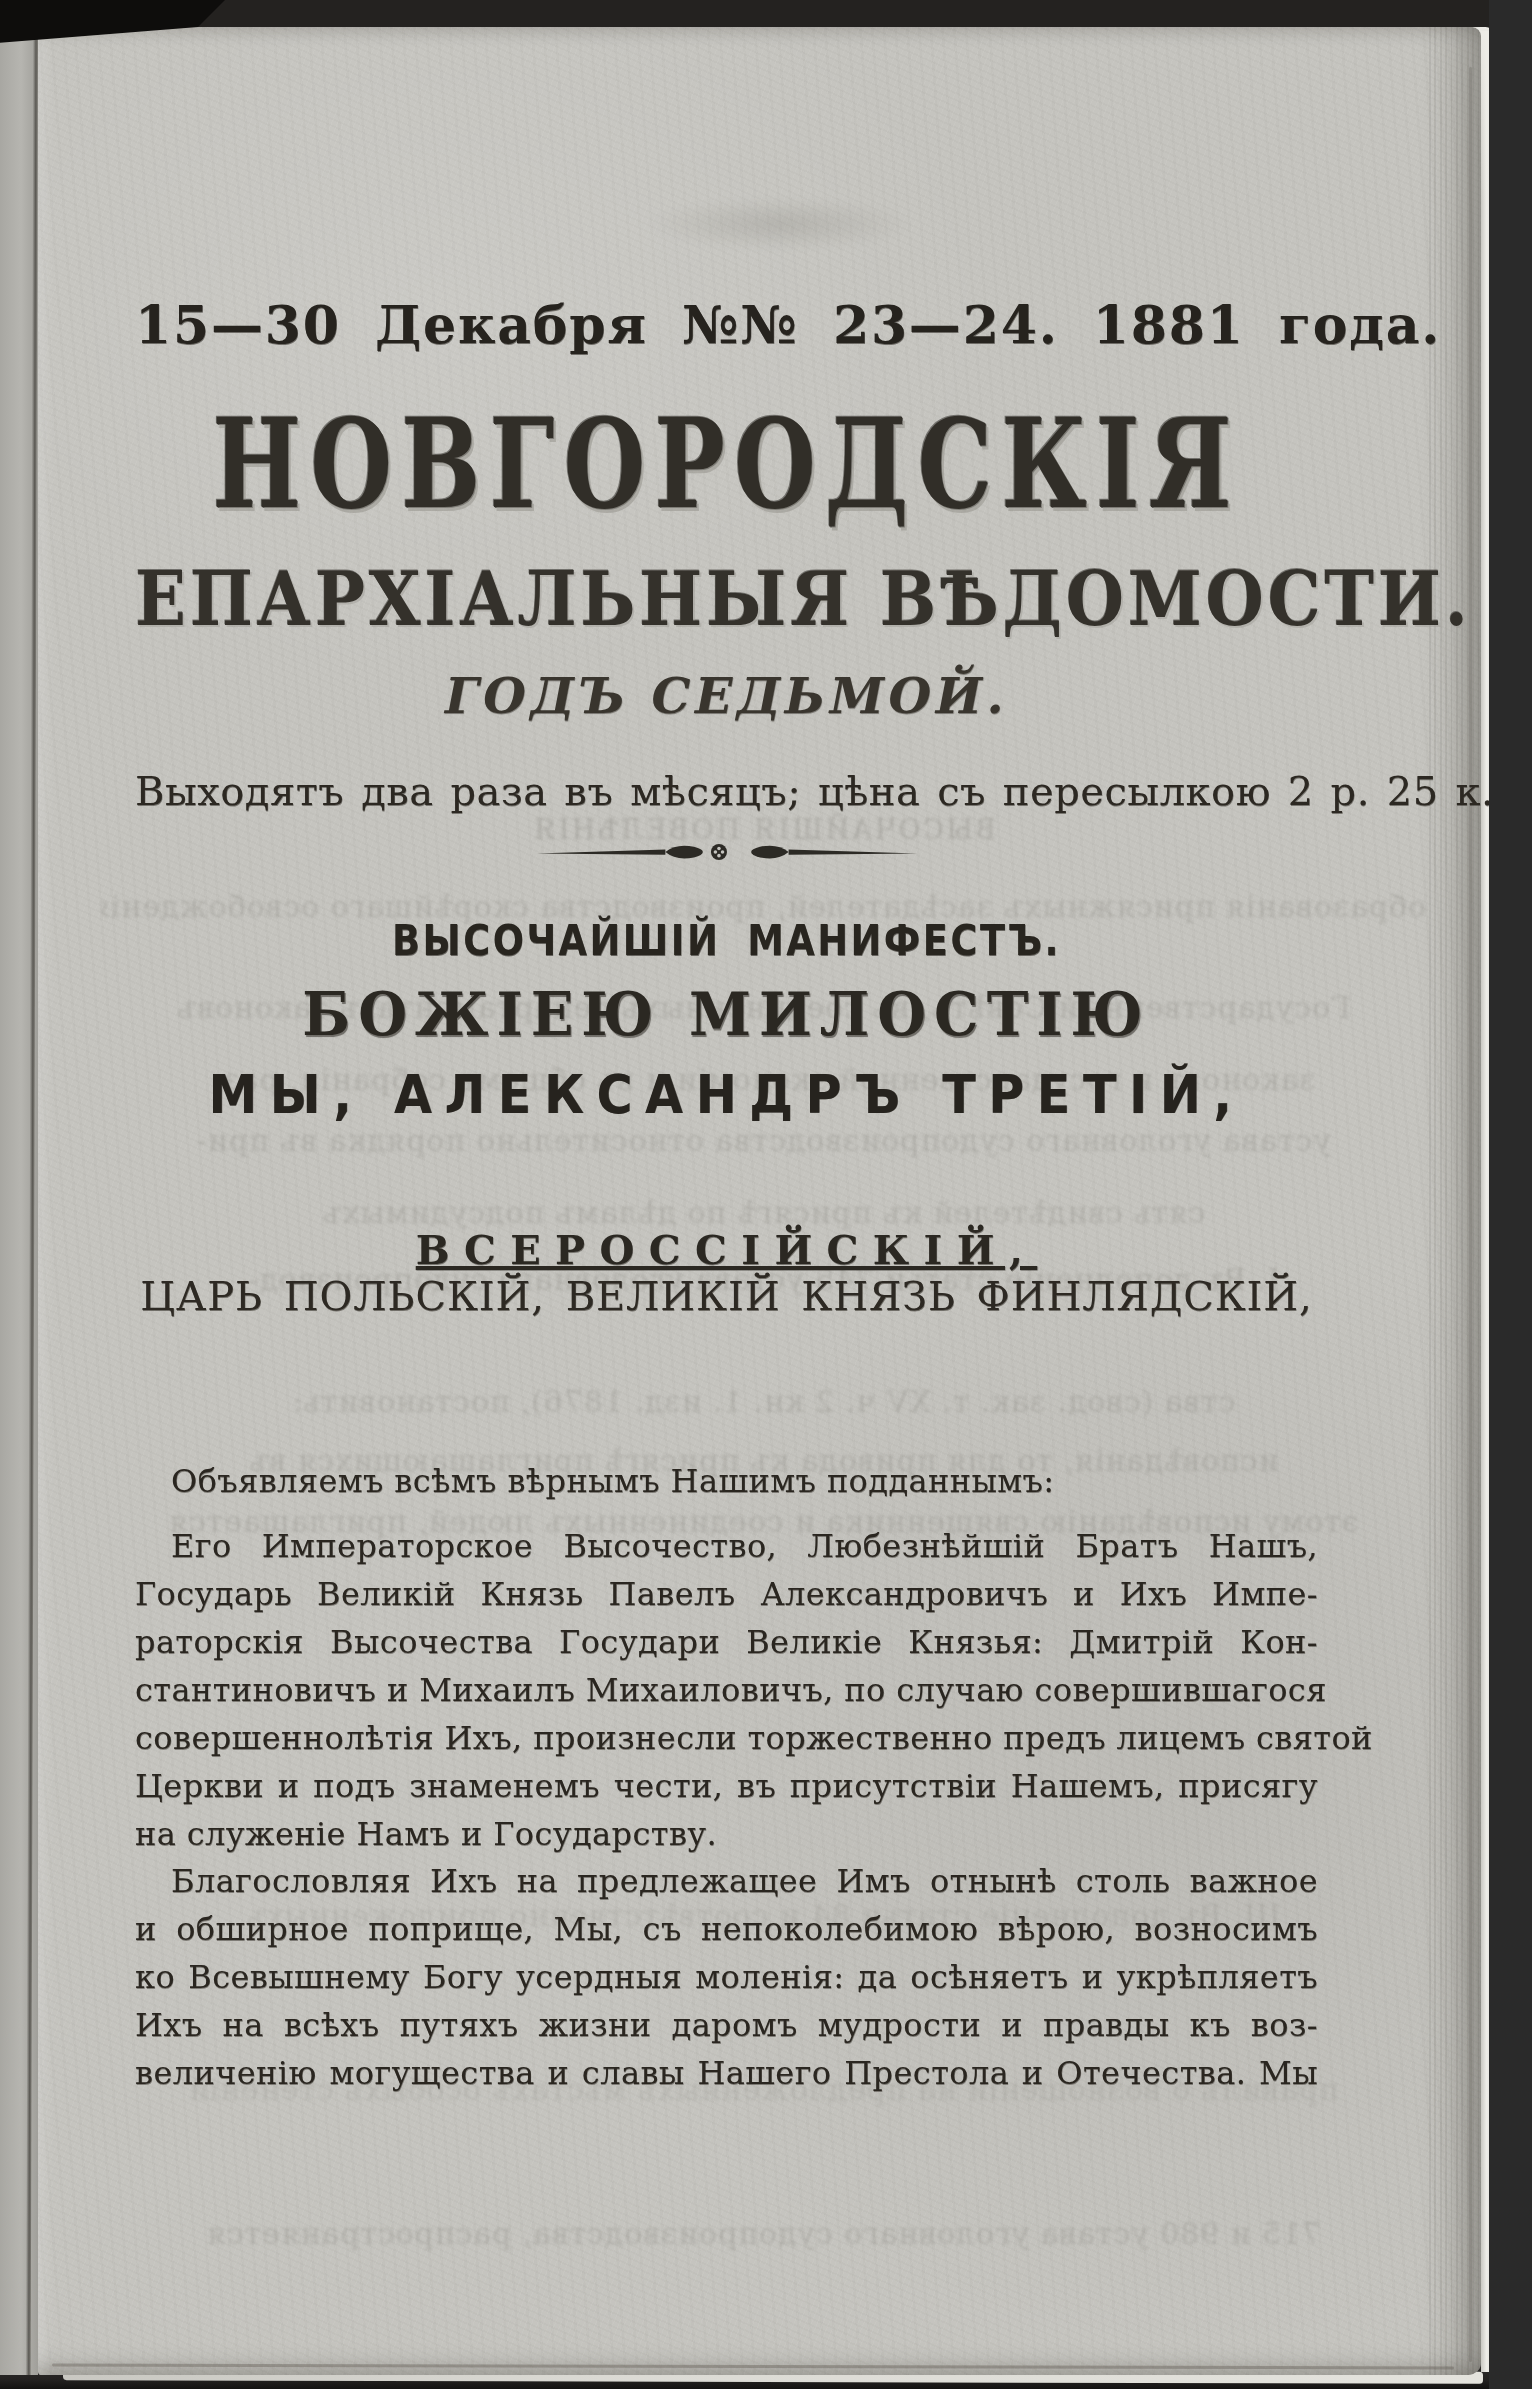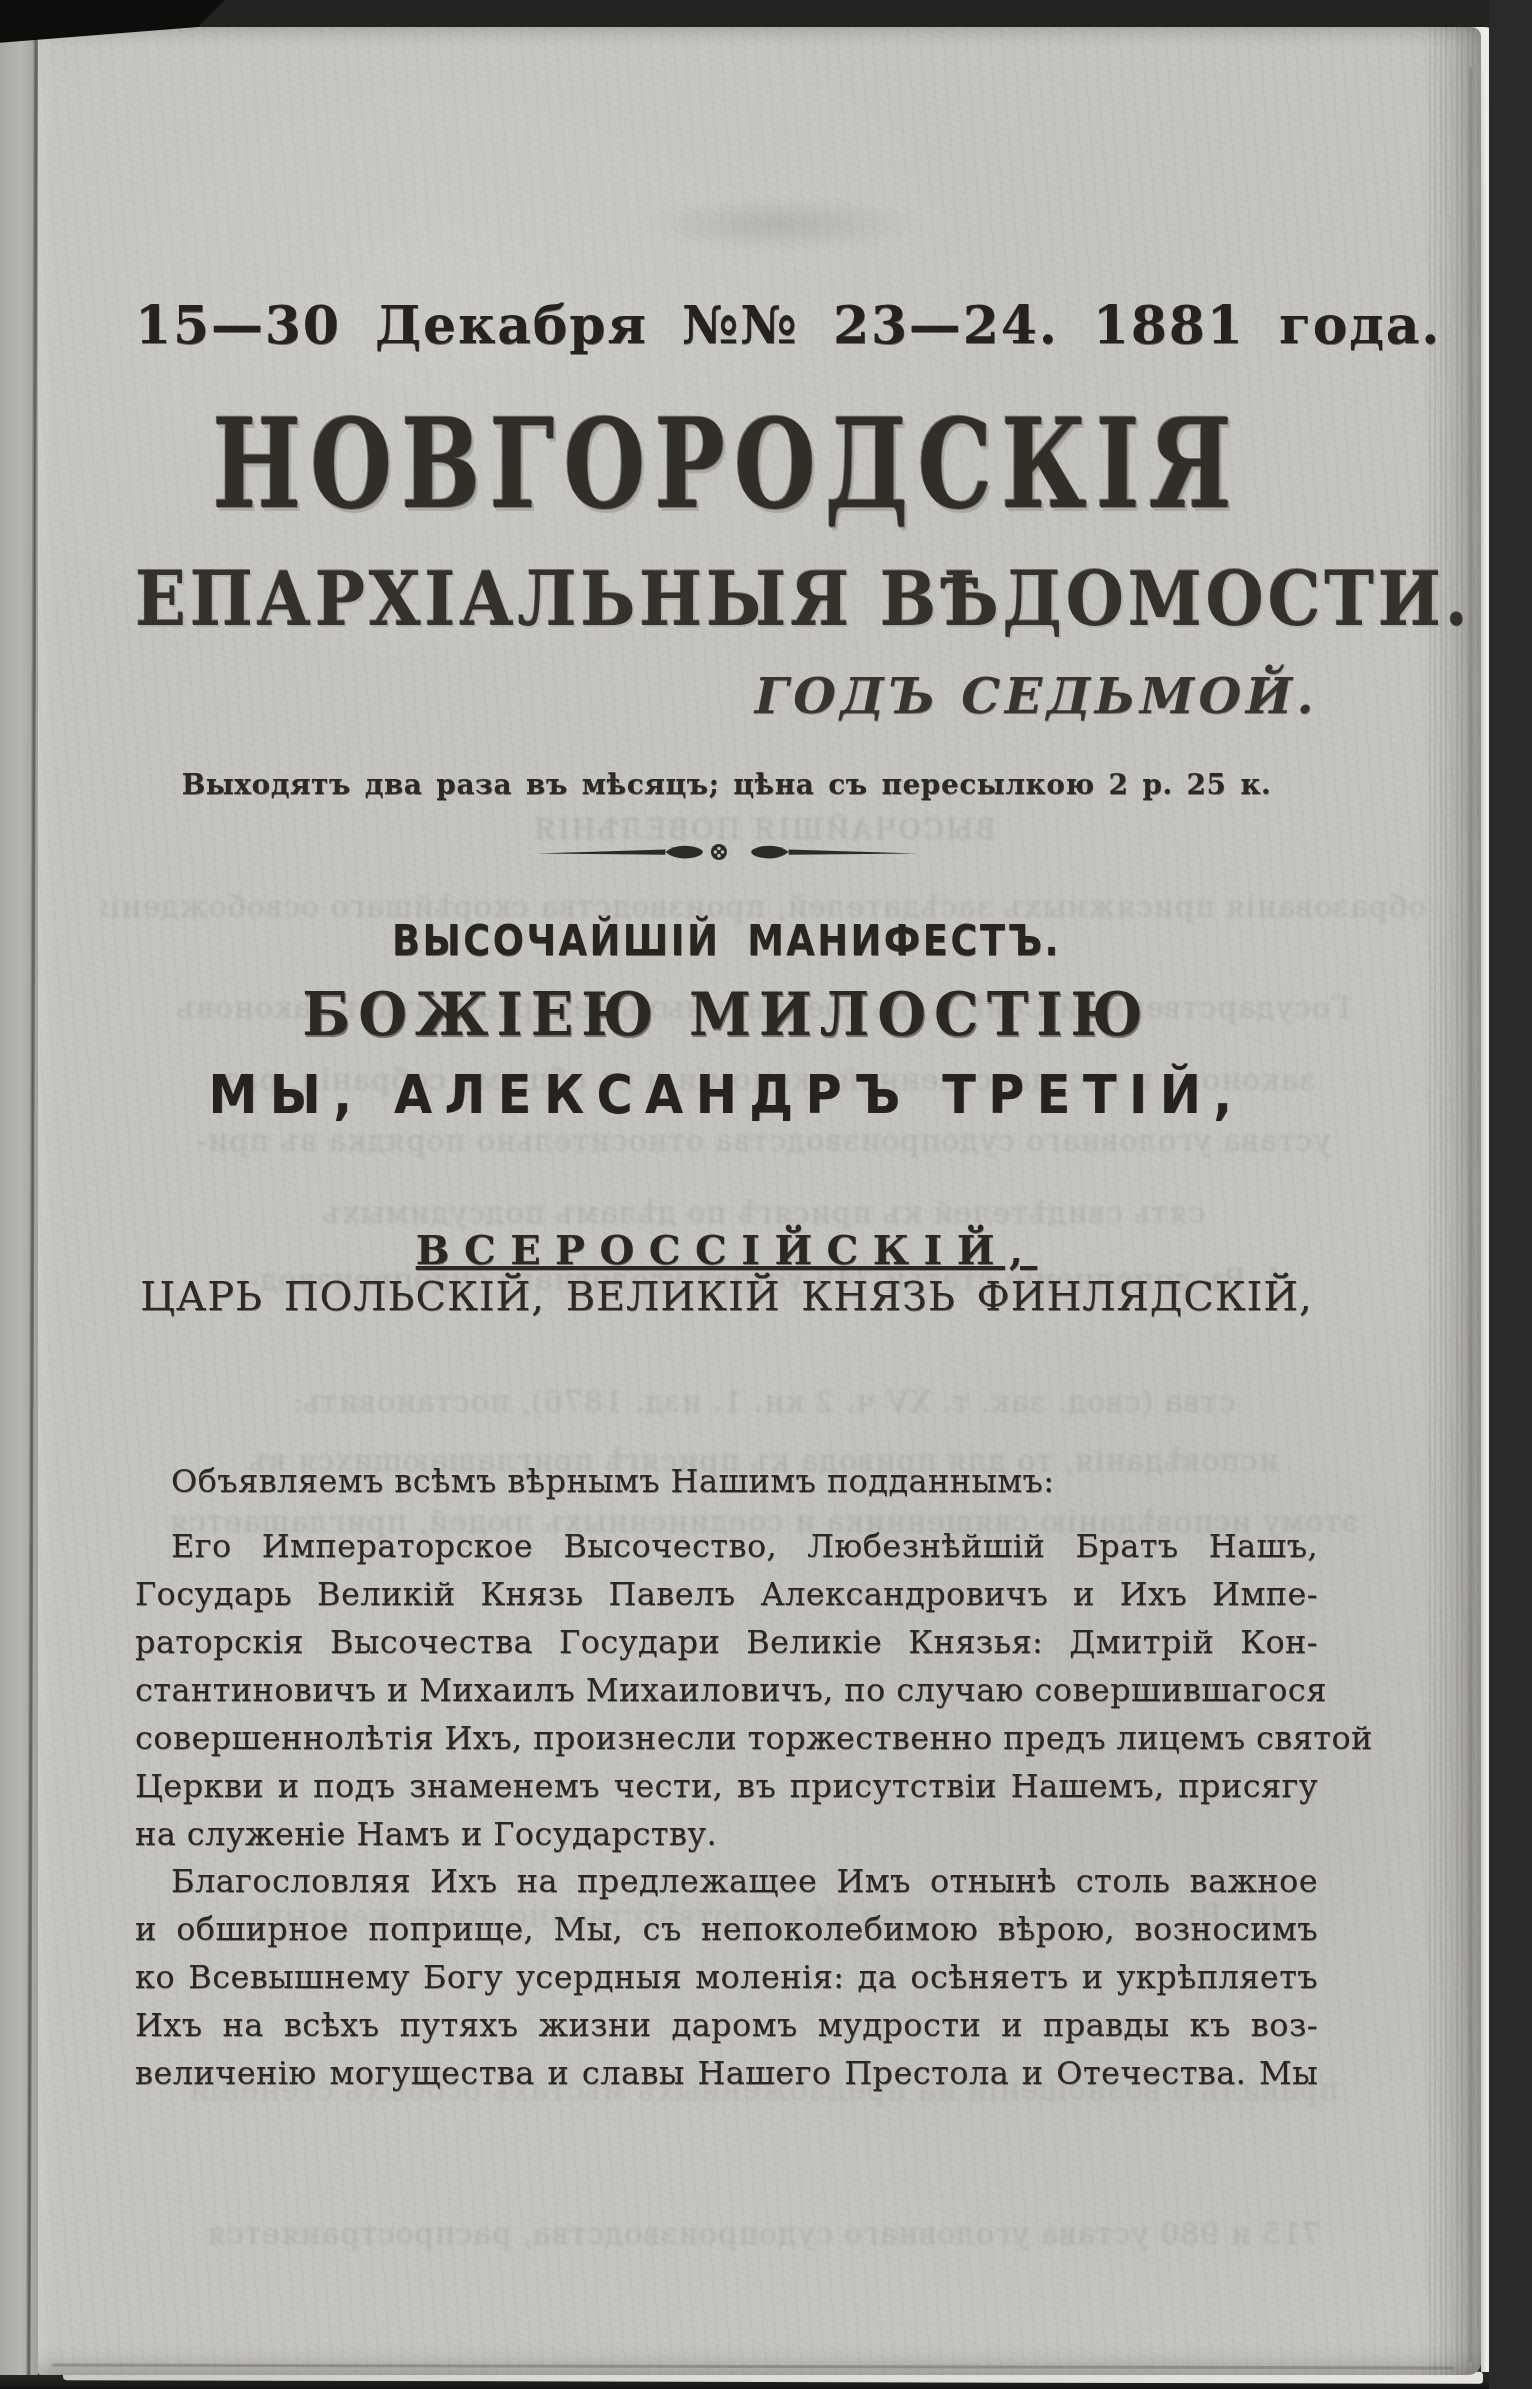--- a/index.html
+++ b/index.html
@@ -57,23 +57,23 @@
   .col{position:absolute;left:97px;width:1183px;text-align:center;color:#26231e;}
   .issue-line{top:267px;font-weight:bold;font-size:52px;letter-spacing:1.8px;word-spacing:14.4px;
     text-shadow:0.5px 0.7px 0.5px rgba(38,35,30,.55);white-space:nowrap;}
   .title-main{top:364px;font-weight:bold;font-size:94px;letter-spacing:9px;color:#312e28;
     transform:scaleY(1.32);transform-origin:center top;white-space:nowrap;
     text-shadow:2.7px 2.7px 0 rgba(150,148,141,.55),-0.9px -0.9px 0 rgba(30,28,24,.5),0.9px 0.9px 0 rgba(30,28,24,.6);}
   .title-sub{top:527px;font-weight:bold;font-size:67px;letter-spacing:3.6px;color:#34312b;
     transform:scaleY(1.12);transform-origin:center top;white-space:nowrap;
     text-shadow:1.8px 1.8px 0 rgba(160,158,151,.5),-0.5px -0.5px 0 rgba(30,28,24,.5);}
   .year-line{top:640px;font-weight:bold;font-style:italic;font-size:49px;letter-spacing:4.5px;
-    color:#39352e;text-shadow:0.5px 0.7px 0.7px rgba(45,41,35,.5);text-align:right;}
-  .subscription{top:741px;font-size:28px;letter-spacing:0.5px;word-spacing:3.6px;color:#2c2822;
-    text-shadow:0.4px 0.5px 0.5px rgba(44,40,34,.5);white-space:nowrap;font-weight:bold;}
+    color:#39352e;text-shadow:0.5px 0.7px 0.7px rgba(45,41,35,.5);}
+  .subscription{top:741px;font-size:40px;letter-spacing:0.5px;word-spacing:3.6px;color:#2c2822;
+    text-shadow:0.4px 0.5px 0.5px rgba(44,40,34,.5);white-space:nowrap;}
   .divider-wrap{top:813px;}
   .manifest-heading{top:889px;font-family:"DejaVu Sans",sans-serif;font-weight:bold;font-size:40px;
     letter-spacing:2.7px;word-spacing:12.6px;color:#28251f;transform:scaleX(.92) scaleY(1.05);
     transform-origin:center top;text-shadow:0.5px 0.7px 0.5px rgba(40,37,31,.6);white-space:nowrap;}
   .invocation{top:952px;font-weight:bold;font-size:56px;letter-spacing:8px;color:#2b2822;
     transform:scaleY(1.06);transform-origin:center top;
     text-shadow:1.1px 1.3px 0.7px rgba(43,40,34,.55);white-space:nowrap;}
   .sovereign{top:1037px;font-family:"DejaVu Sans",sans-serif;font-weight:bold;font-size:49px;
     letter-spacing:12.6px;color:#26231e;transform:scaleY(1.08);transform-origin:center top;
     text-shadow:0.5px 0.7px 0.5px rgba(38,35,30,.55);white-space:nowrap;}

